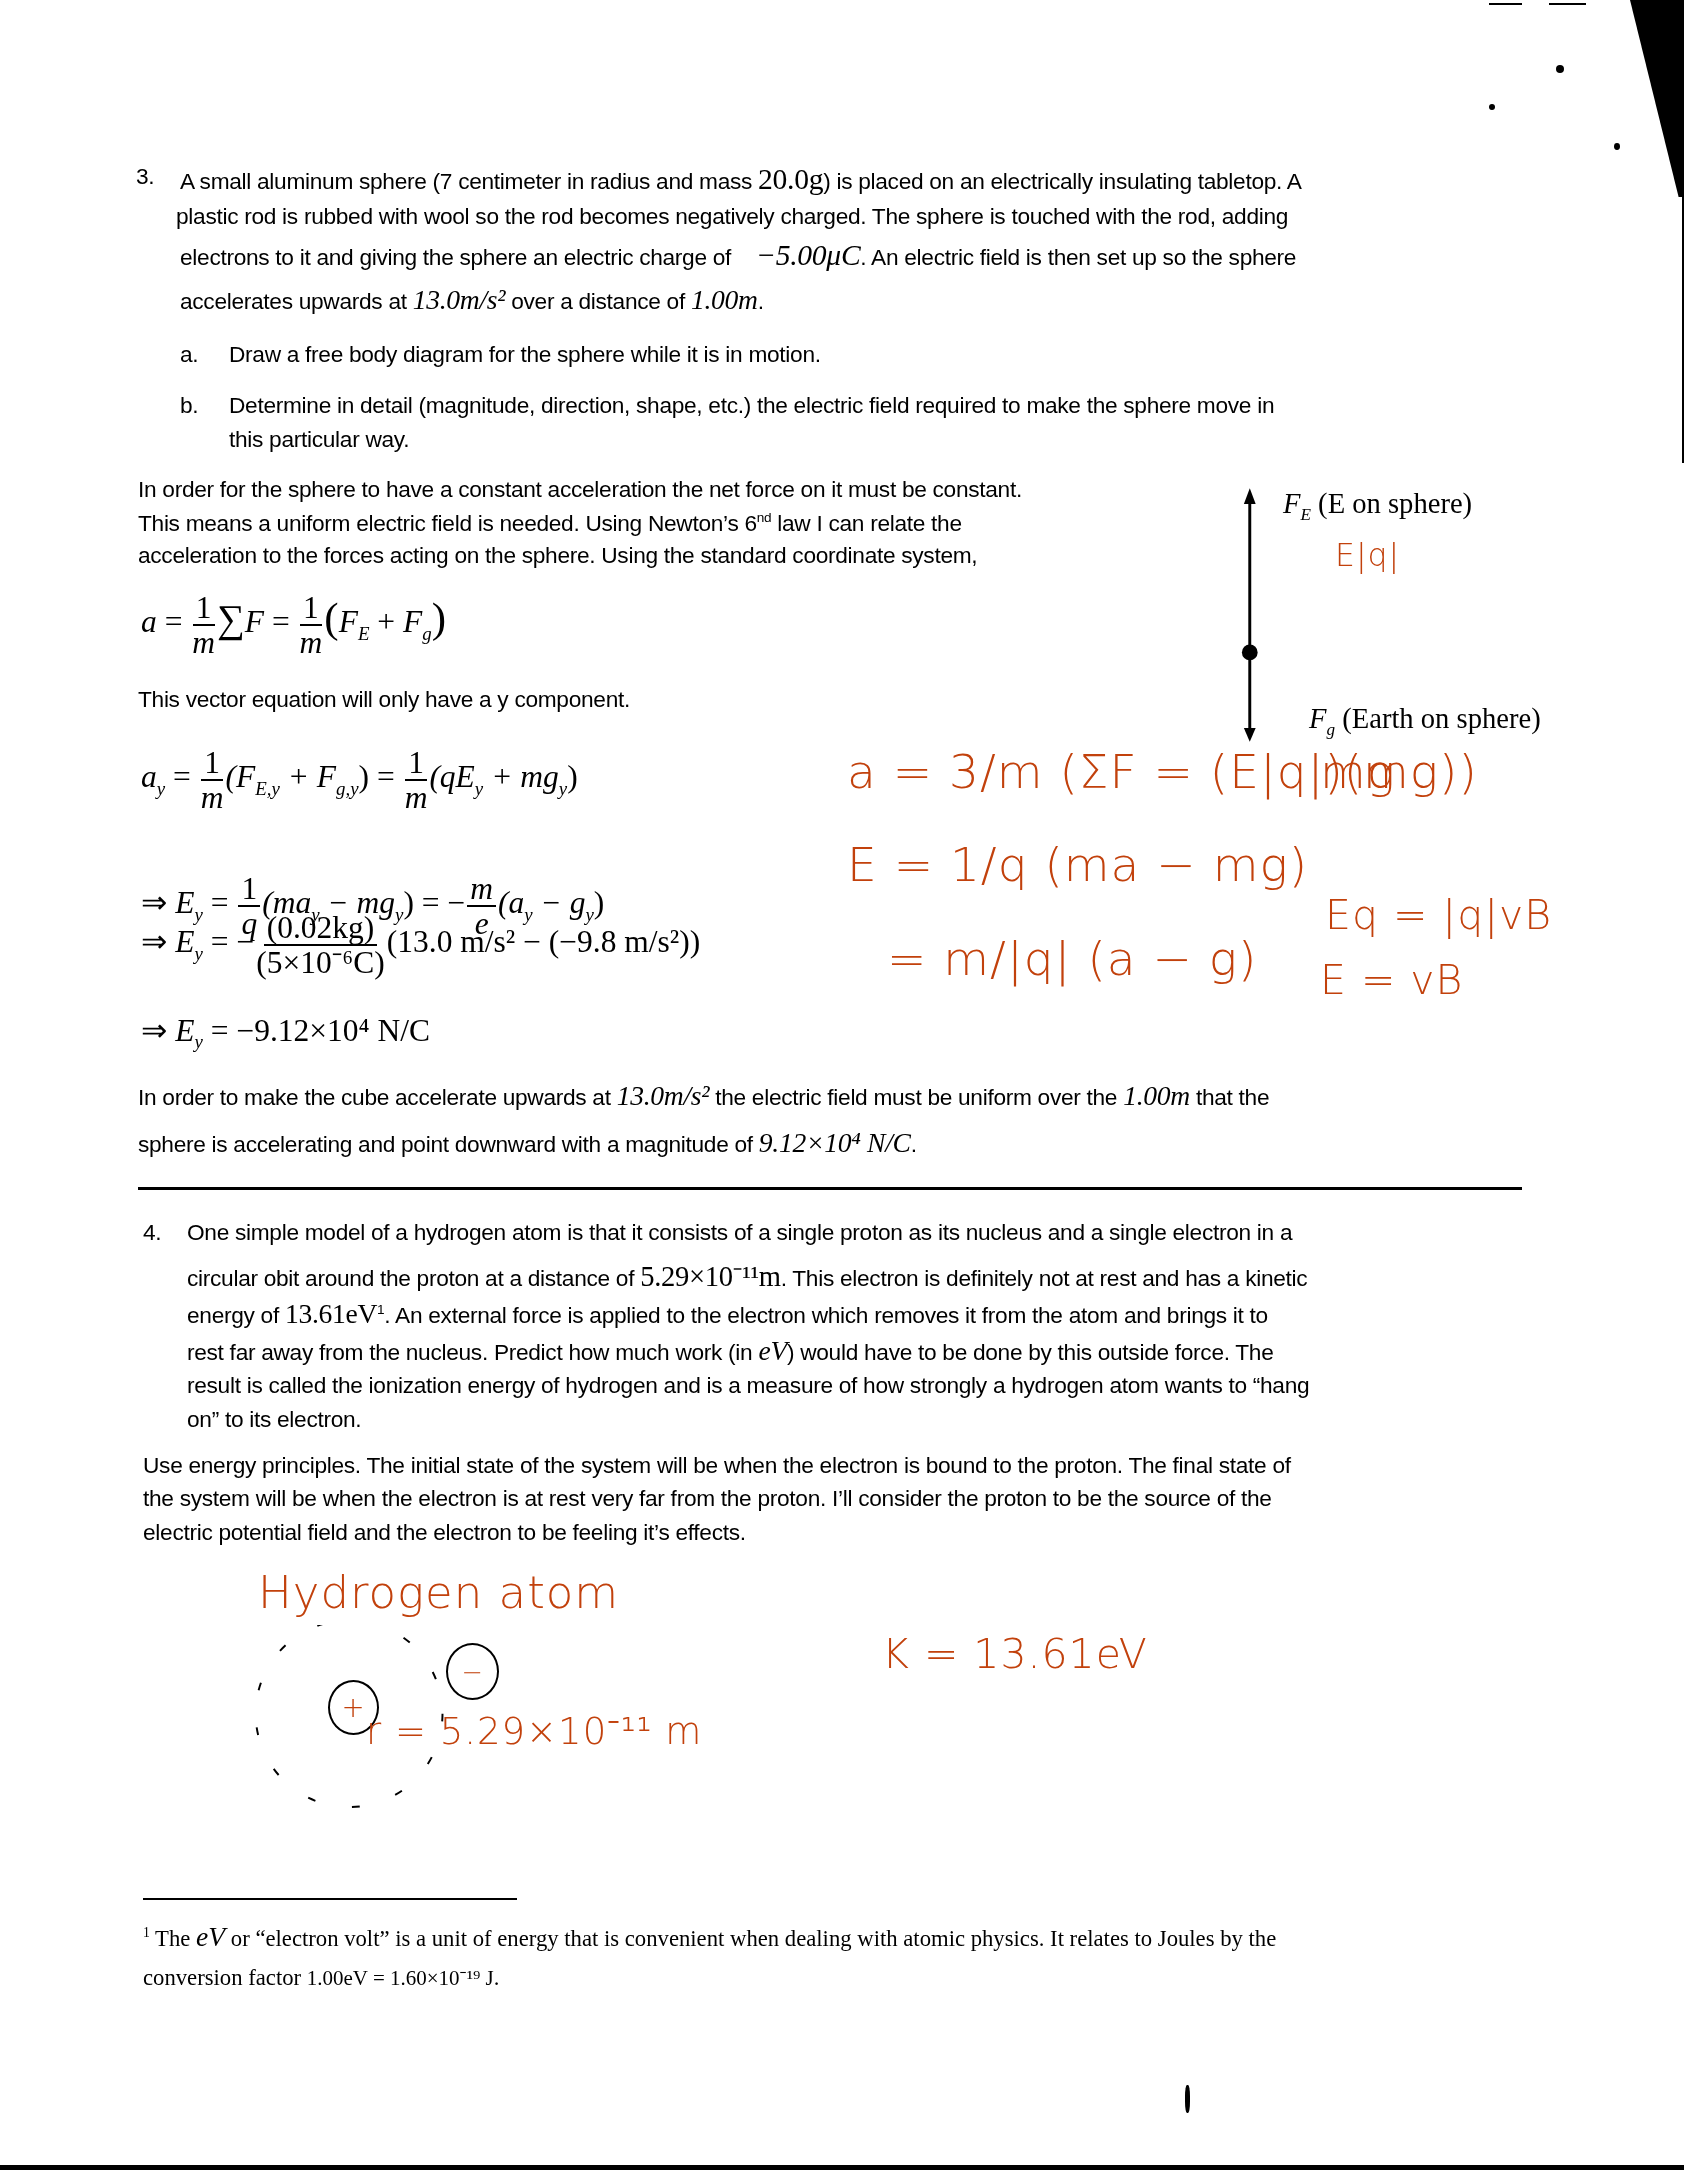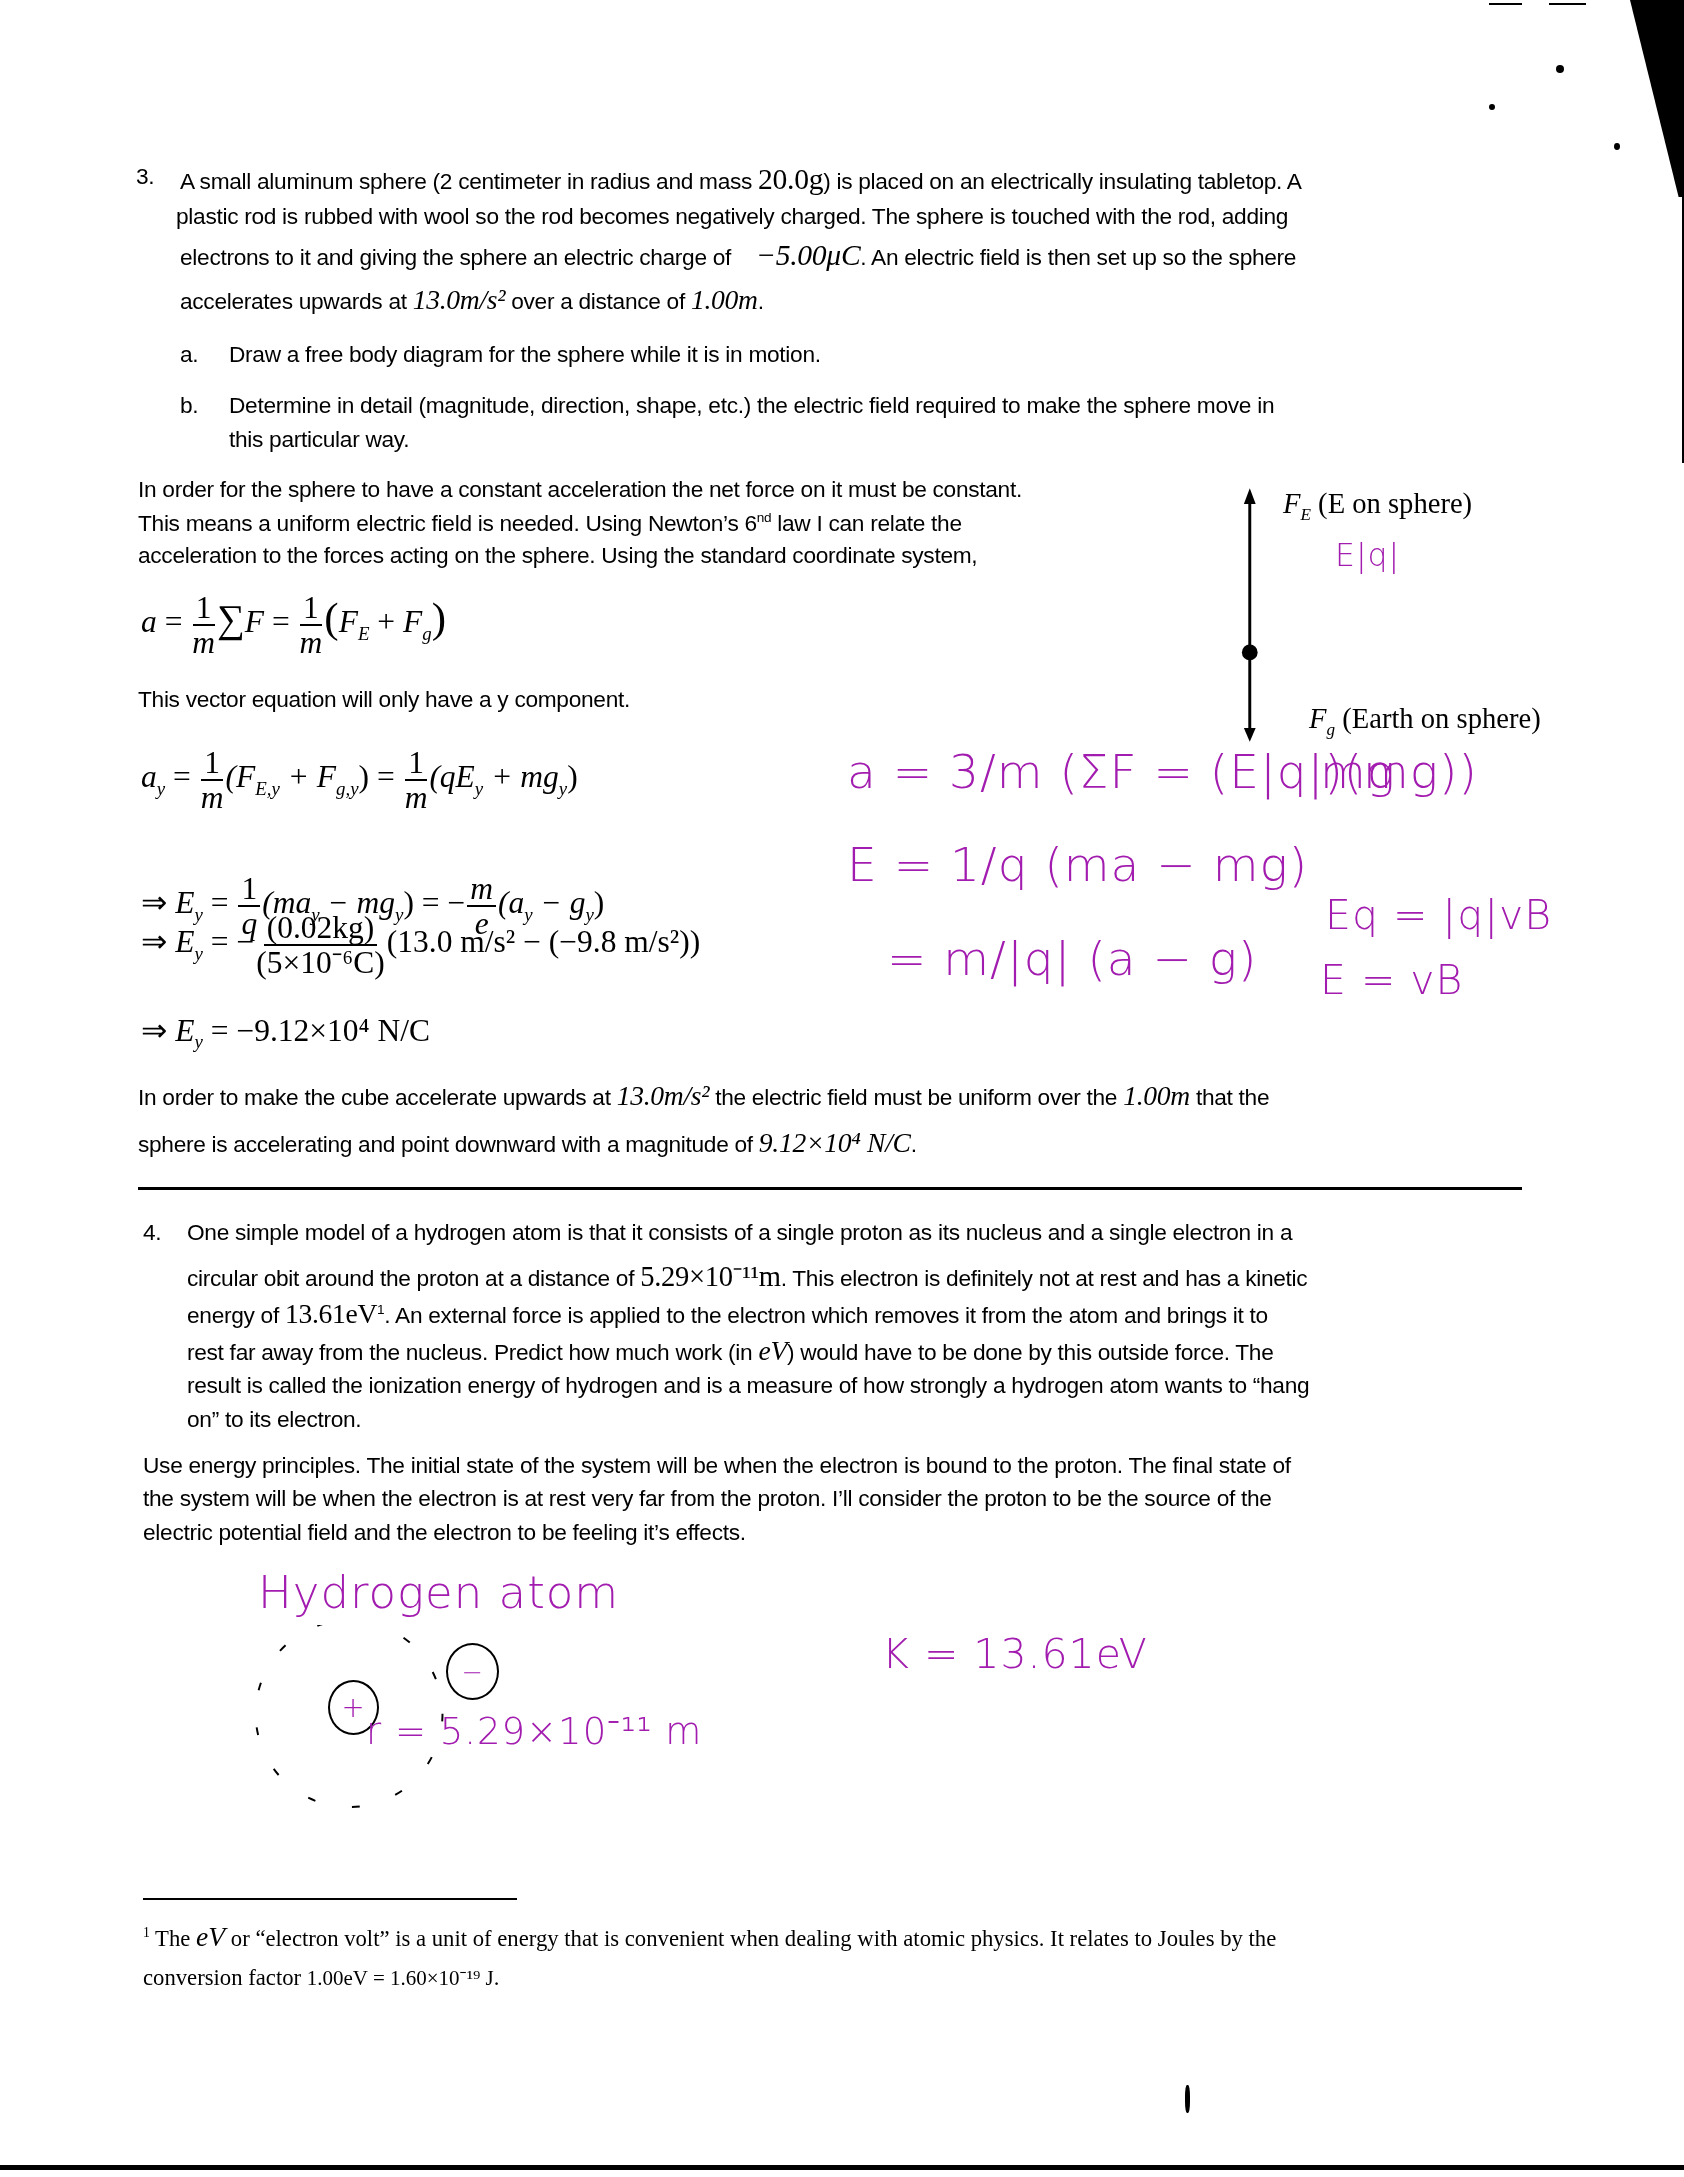--- a/index.html
+++ b/index.html
@@ -1,21 +1,21 @@
 <!DOCTYPE html>
 <html><head>
 <meta charset="utf-8">
 <style>
   html, body { margin: 0; padding: 0; background: #ffffff; }
   body { width: 1684px; height: 2177px; position: relative; overflow: hidden; color: #000; font-family: "Liberation Sans", sans-serif; }
   .abs { position: absolute; }
   .txt { font-family: "Liberation Sans", sans-serif; font-size: 22.7px; letter-spacing: -0.3px; line-height: 1.0; white-space: nowrap; }
   .math { font-family: "Liberation Serif", serif; font-style: italic; }
   .mathr { font-family: "Liberation Serif", serif; }
-  .hand { font-family: "DejaVu Sans", sans-serif; font-weight: 200; color: #a21caf; letter-spacing: 1px; }
+  .hand { font-family: "DejaVu Sans", sans-serif; font-weight: 200; color: #c2410c; letter-spacing: 1px; }
   .eq { font-family: "Liberation Serif", serif; font-size: 31.5px; white-space: nowrap; }
   .frac { display: inline-flex; flex-direction: column; align-items: center; vertical-align: middle; margin: 0 2px; }
   .frac .num { border-bottom: 2px solid #000; padding: 0 3px; line-height: 1.05; }
   .frac .den { line-height: 1.05; font-style: italic; }
   sub, sup { font-size: 60%; }
   .rule { background: #000; }
   .foot { font-family: "Liberation Serif", serif; font-size: 22.7px; white-space: nowrap; }
   .blob { background: #000; border-radius: 50%; }
 </style>
 </head>
@@ -26,21 +26,21 @@
 <div class="abs rule" style="left:1549px;top:3px;width:37px;height:2px;"></div>
 <div class="abs blob" style="left:1556px;top:65px;width:7.9px;height:7.9px;"></div>
 <div class="abs blob" style="left:1489px;top:104px;width:5.9px;height:5.9px;"></div>
 <div class="abs blob" style="left:1614px;top:143px;width:5.9px;height:6.9px;"></div>
 <div class="abs rule" style="left:1682px;top:158px;width:2px;height:305px;"></div>
 <div class="abs rule" style="left:0;top:2165px;width:1684px;height:4.9px;"></div>
 <div class="abs blob" style="left:1185px;top:2085px;width:4.9px;height:27.6px;border-radius:40%;"></div>
 
 <div class="abs txt" style="left:136px;top:165px;">3.</div>
 <div class="abs txt" style="left:180px;top:165px;">
-  <span>A small aluminum sphere (2 centimeter in radius and mass </span><span class="mathr" style="font-size:29.6px;">20.0g</span><span>) is placed on an electrically insulating tabletop.  A</span>
+  <span>A small aluminum sphere (7 centimeter in radius and mass </span><span class="mathr" style="font-size:29.6px;">20.0g</span><span>) is placed on an electrically insulating tabletop.  A</span>
 </div>
 <div class="abs txt" style="left:176px;top:205px;">plastic rod is rubbed with wool so the rod becomes negatively charged.  The sphere is touched with the rod, adding</div>
 <div class="abs txt" style="left:180px;top:241px;">
   <span>electrons to it and giving the sphere an electric charge of </span><span class="math" style="font-size:29.6px;margin-left:19px;">−5.00μC</span><span>.  An electric field is then set up so the sphere</span>
 </div>
 <div class="abs txt" style="left:180px;top:286px;">
   <span>accelerates upwards at </span><span class="math" style="font-size:27.6px;">13.0m/s²</span><span> over a distance of </span><span class="math" style="font-size:27.6px;">1.00m</span><span>.</span>
 </div>
 
 <div class="abs txt" style="left:180px;top:343px;">a.</div>

